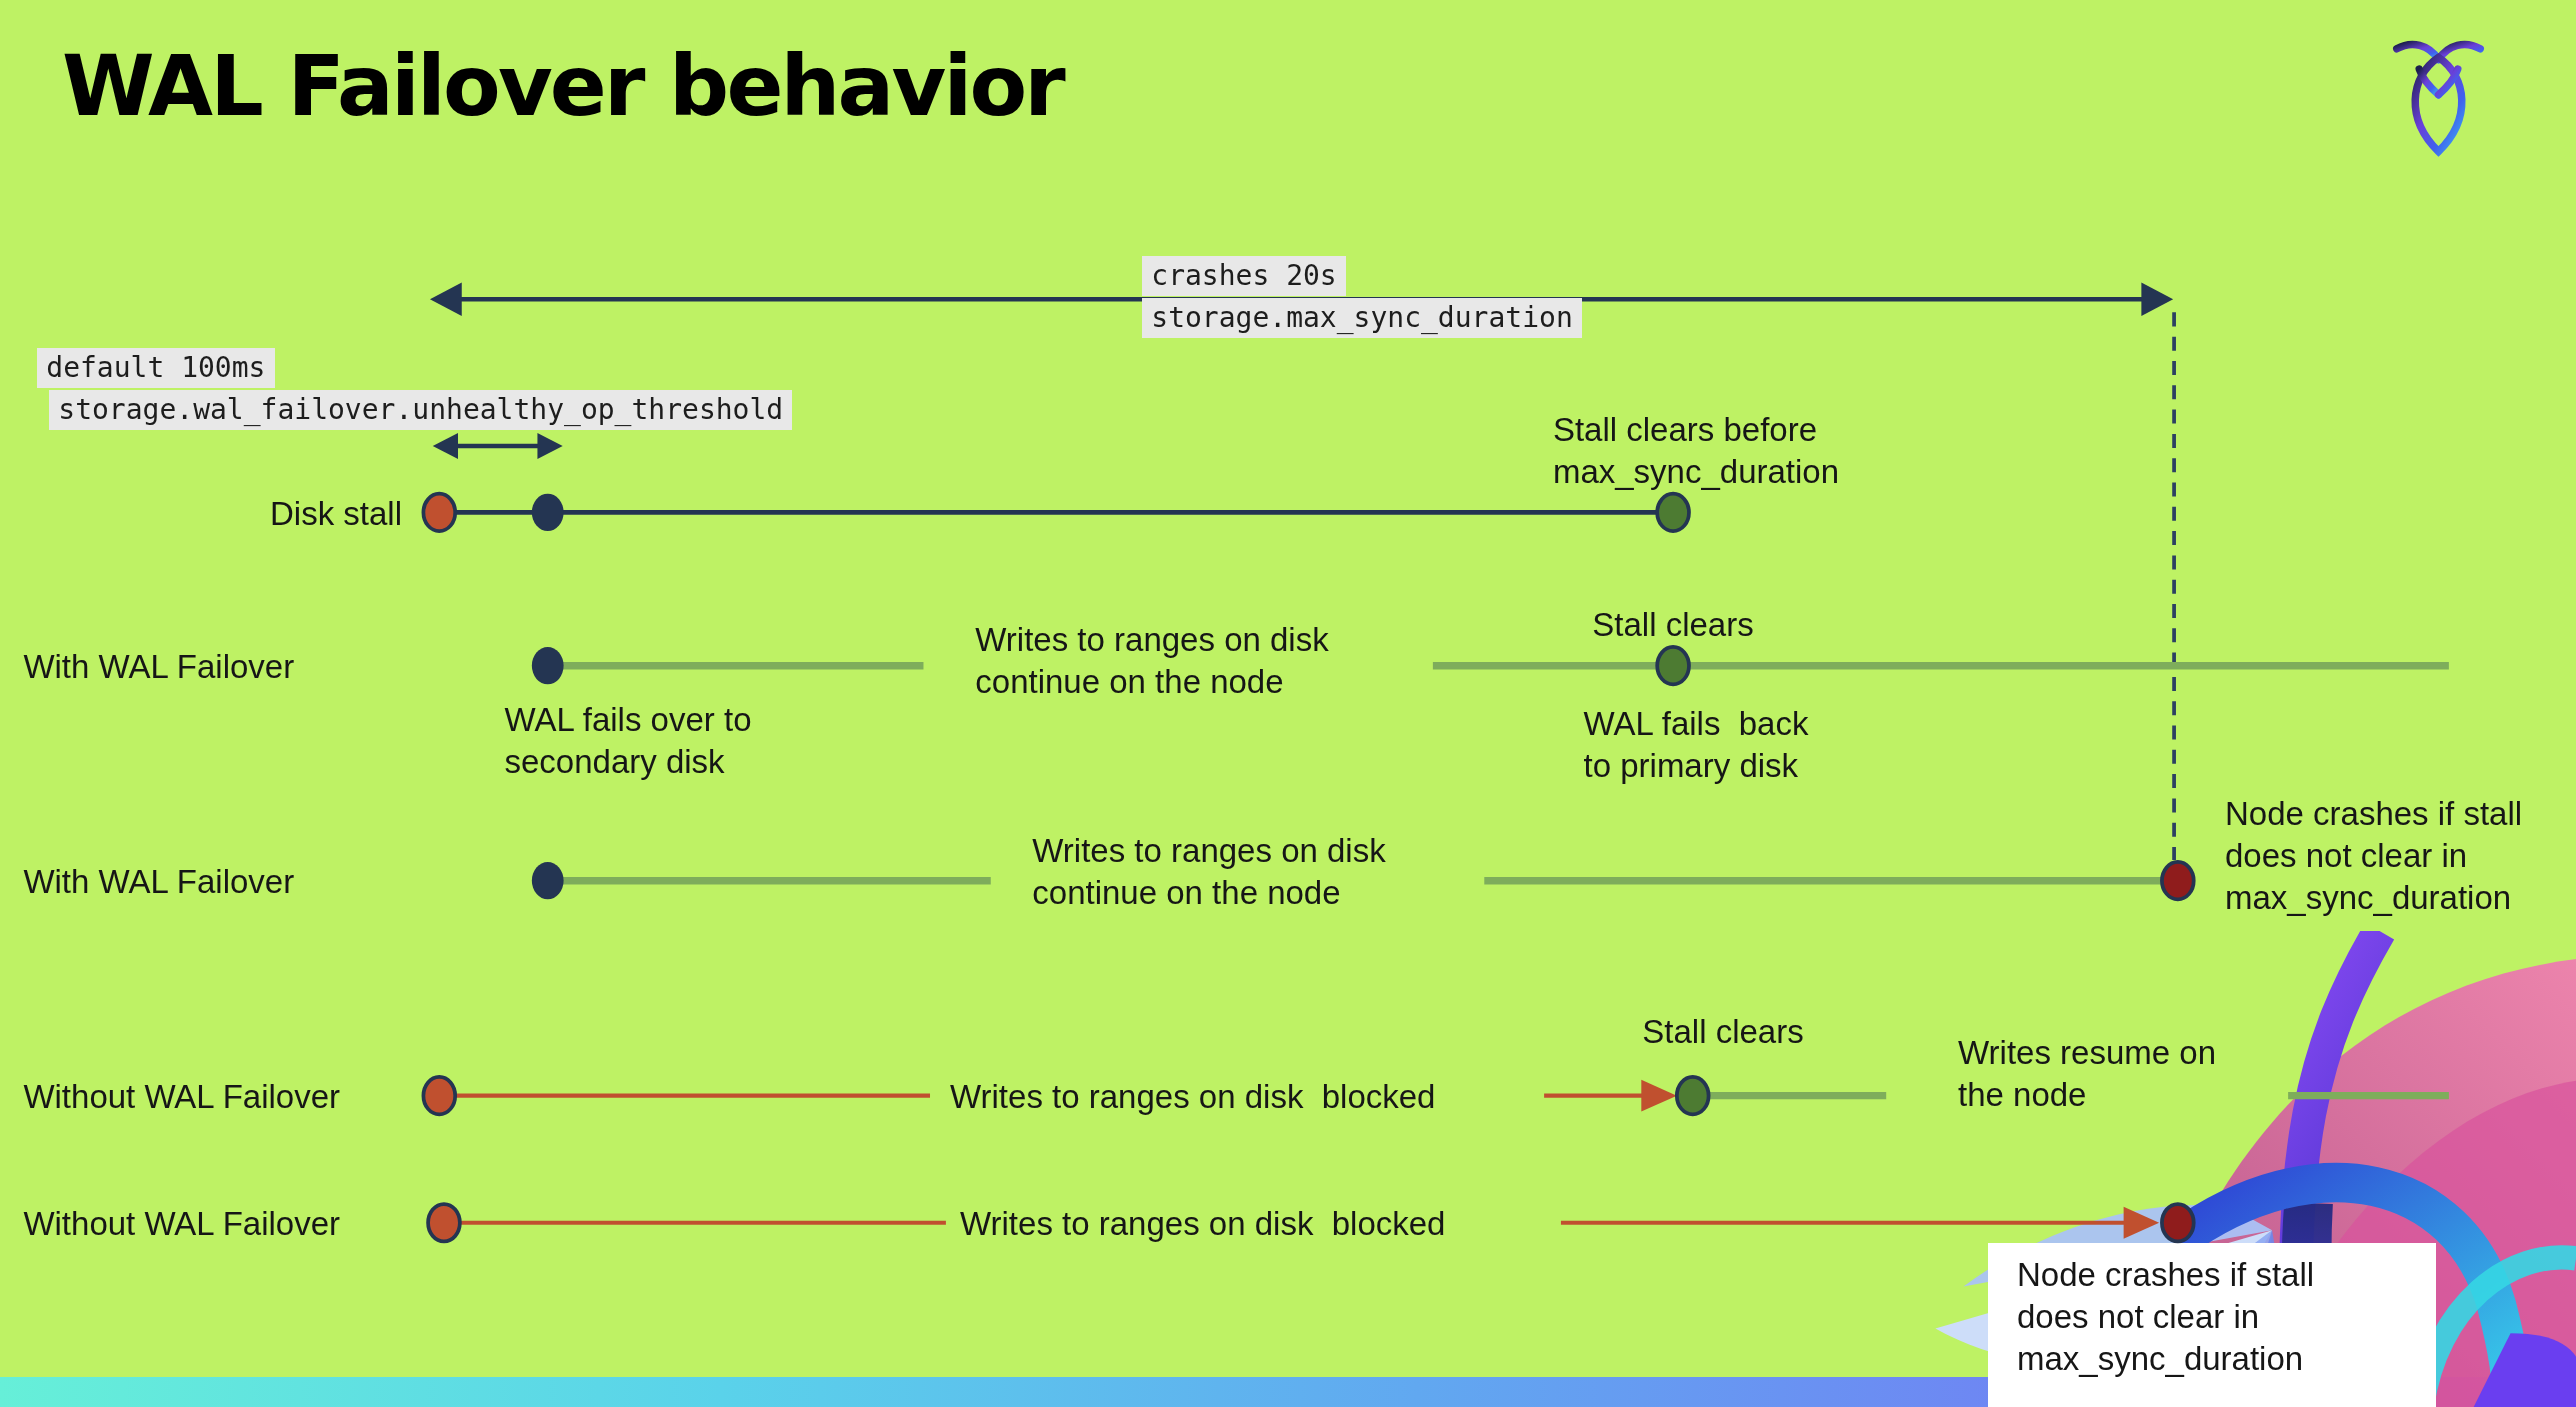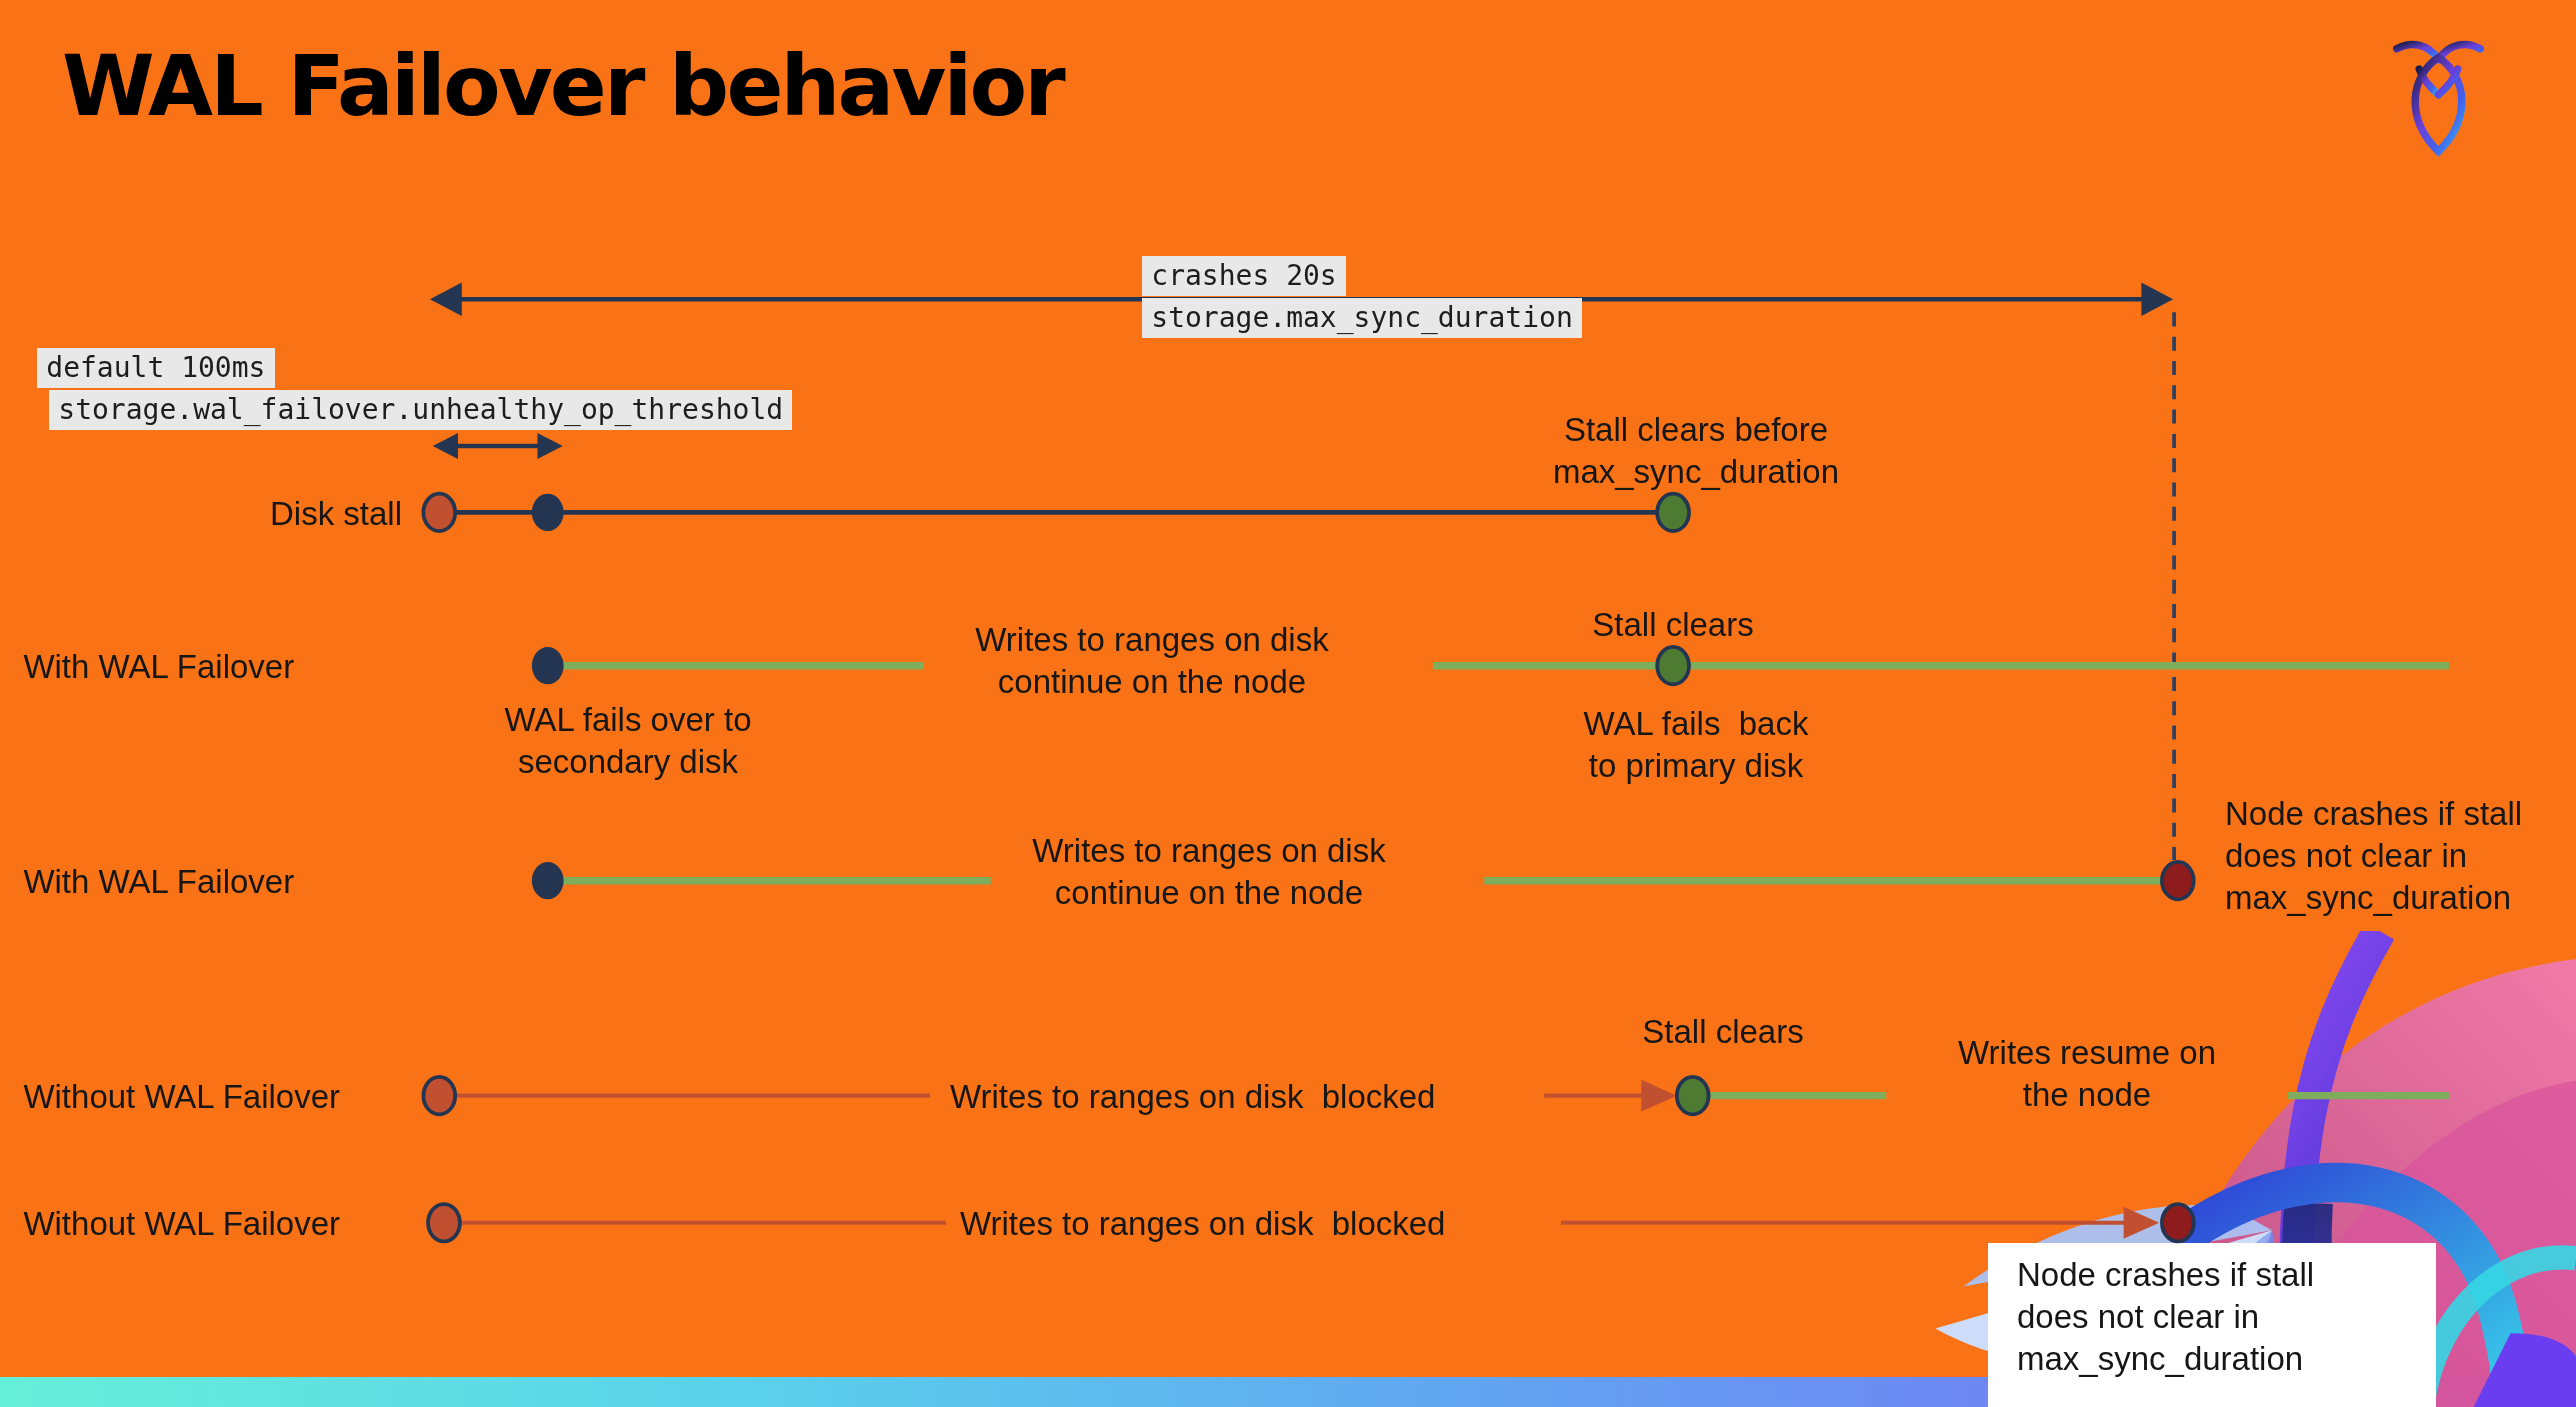--- a/index.html
+++ b/index.html
@@ -1,21 +1,21 @@
 <!DOCTYPE html>
 <html style="font-size:15px"><head>
 <meta charset="utf-8">
 <style>
   html,body{margin:0;padding:0;background:#ffffff;}
-  .canvas{position:relative;width:2576px;height:1408px;background:#f97316;overflow:hidden;
+  .canvas{position:relative;width:2576px;height:1408px;background:#bef264;overflow:hidden;
           font-family:"Liberation Sans",sans-serif;color:#161616;}
   .title{position:absolute;left:62px;top:37px;font-family:"DejaVu Sans",sans-serif;
          font-weight:800;font-size:84px;letter-spacing:-2.8px;color:#000;}
   .txt{position:absolute;white-space:pre-wrap;font-size:33px;line-height:42px;color:#161616;}
-  .ctr{text-align:center;transform:translateX(-50%);}
+  .ctr{transform:translateX(-50%);}
   .rgt{text-align:right;}
   .mono{position:absolute;font-family:"DejaVu Sans Mono","Liberation Mono",monospace;
         font-size:28px;line-height:34px;color:#1d1d1d;background:#e8e8e8;
         padding:2.8px 9.3px;display:inline-block;white-space:pre;}
   .bar{position:absolute;left:0;top:1377px;width:2576px;height:31px;
        background:linear-gradient(90deg,#66efd8 0%,#5ad2ea 28%,#61a8f0 55%,#6e86f3 78%,#7a4df0 100%);}
   .whitebox{position:absolute;left:1988px;top:1243px;width:448px;height:165px;background:#ffffff;}
   .artwork{position:absolute;left:1912px;top:931px;width:664px;height:477px;}
   .diagram{position:absolute;left:0;top:0;width:2576px;height:1408px;}
   .logo{position:absolute;left:2389px;top:36px;width:99px;height:123px;}

